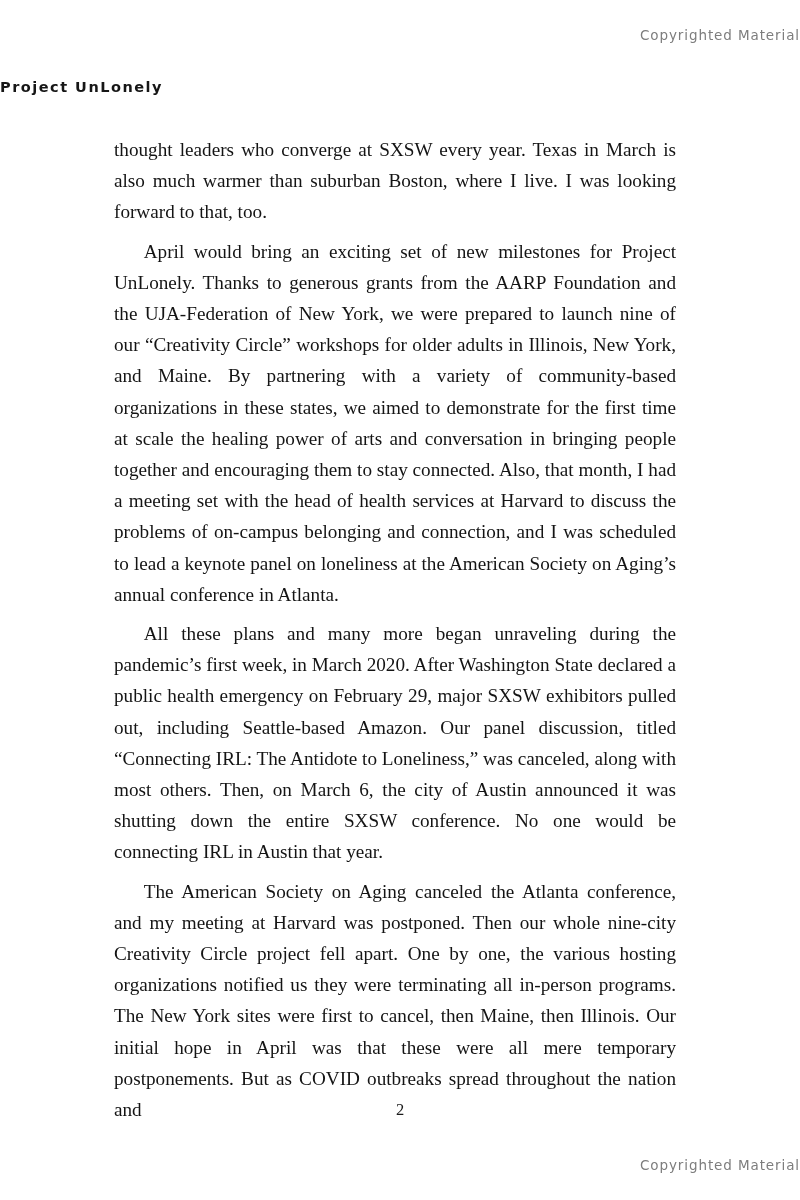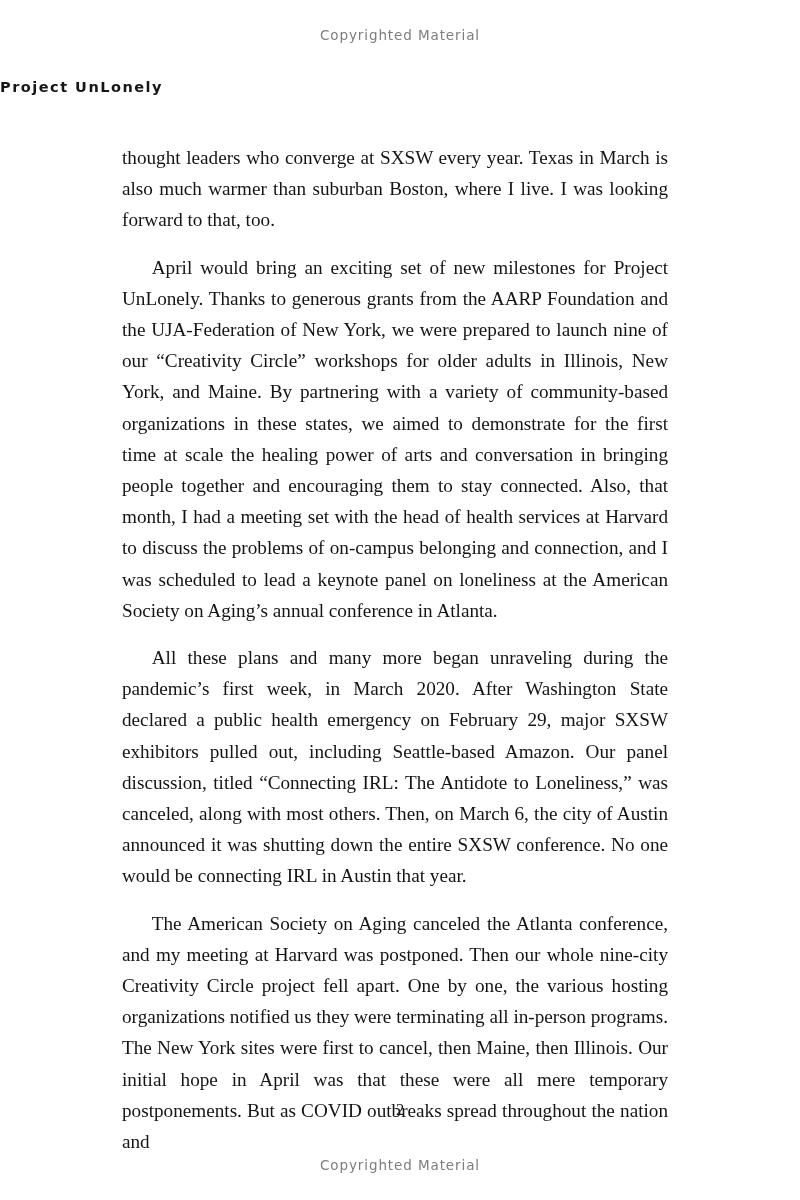--- a/index.html
+++ b/index.html
@@ -21,21 +21,21 @@
     height: 1200px;
     position: relative;
     box-sizing: border-box;
   }
 
   
   .watermark {
     position: absolute;
     left: 0;
     width: 800px;
-    text-align: center;
+    text-align: right;
     font-family: "DejaVu Sans", "Liberation Sans", sans-serif;
     font-size: 13.5px;
     letter-spacing: 0.9px;
     color: #7d7d7d;
     white-space: nowrap;
   }
   .watermark-top { top: 27px; }
   .watermark-bottom { top: 1157px; }
 
   
@@ -55,21 +55,21 @@
 
   
   .textblock {
     position: absolute;
     left: 106px;
     top: 126px;
     width: 578px;
   }
 
   .para {
-    margin: 16px;
+    margin: 8px;
     font-size: 19.2px;
     line-height: 31.2px;
     text-align: justify;
     text-justify: inter-word;
     hyphens: manual;
     -webkit-hyphens: manual;
     color: #141414;
   }
   .para + .para {
     text-indent: 1.55em;

